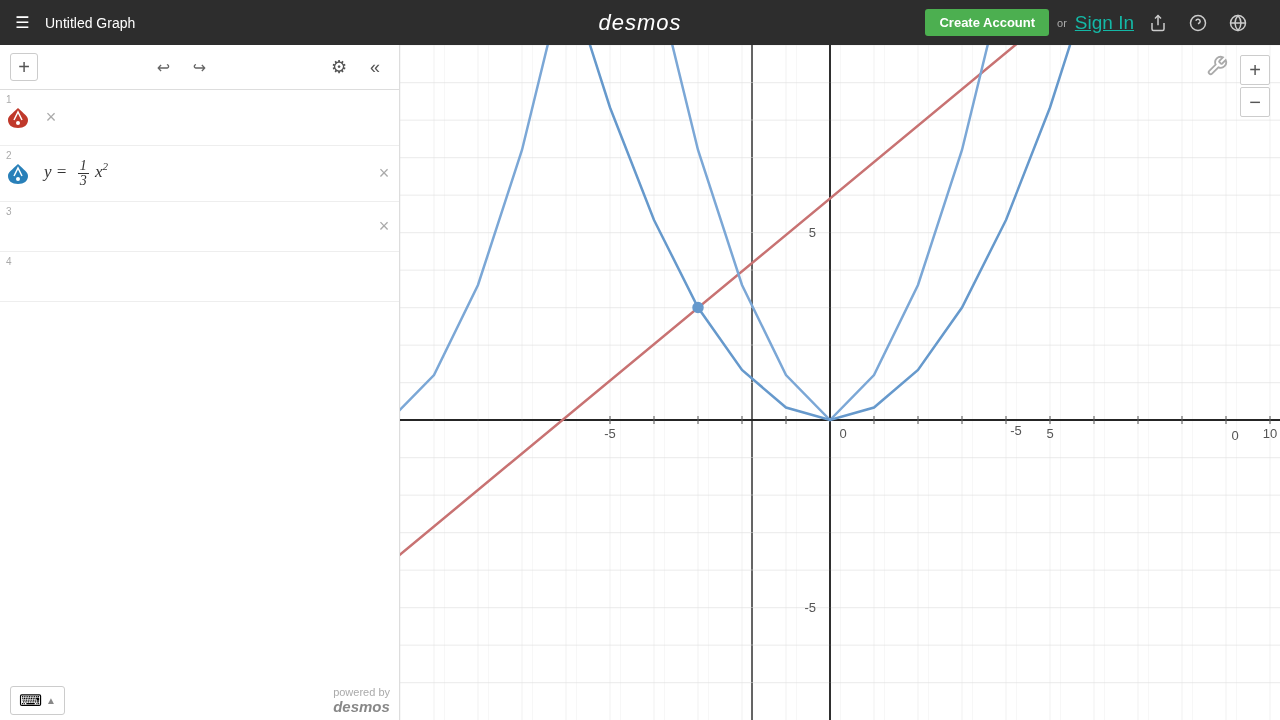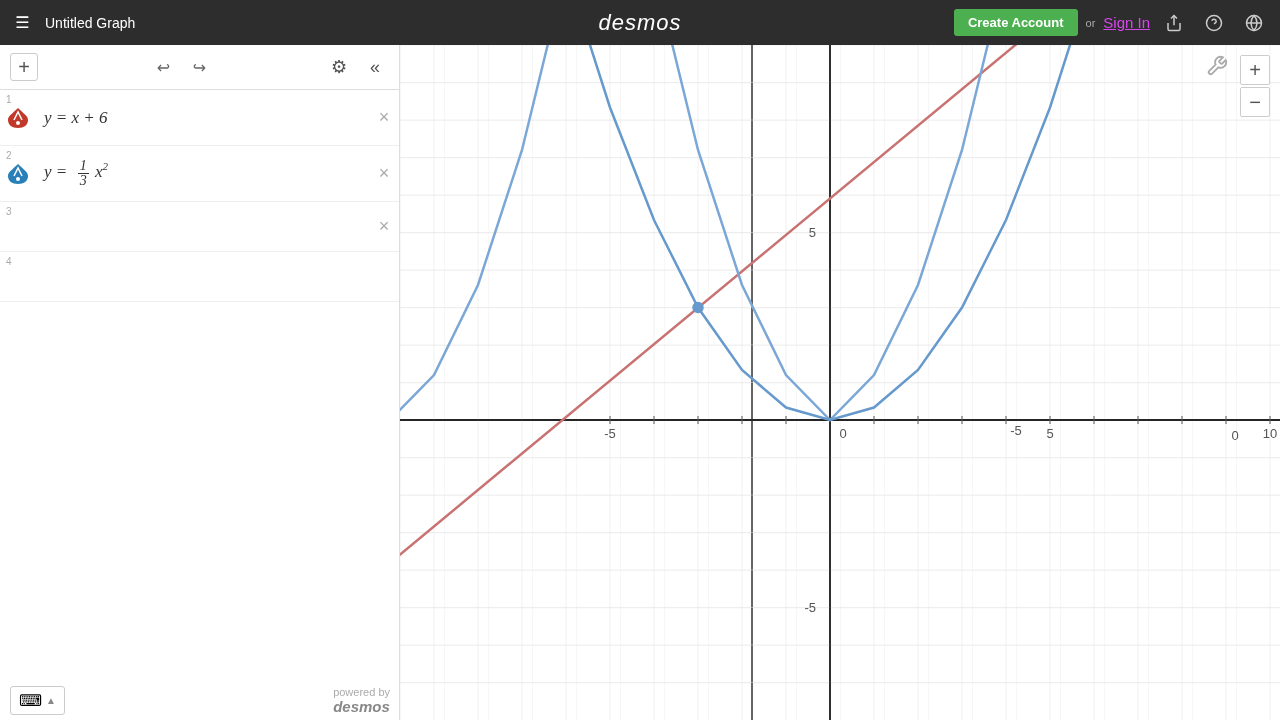--- a/index.html
+++ b/index.html
@@ -15,29 +15,29 @@
       cursor: pointer; color: #fff;
     }
     #app-title {
       color: #fff; font-size: 14px; font-weight: normal; 
     }
     #desmos-logo {
       position: absolute; left: 50%; transform: translateX(-50%);
       color: #fff; font-size: 22px; font-style: italic; letter-spacing: 1px;
     }
     #header-right {
-      position: absolute; right: 10px; display: flex; align-items: center; gap: 8px;
+      position: absolute; right: 26px; display: flex; align-items: center; gap: 8px;
     }
     #create-account-btn {
       background: #4CAF50; color: #fff; border: none; padding: 6px 14px;
       border-radius: 3px; font-size: 13px; cursor: pointer; font-weight: bold;
     }
     #or-text { color: #aaa; font-size: 11px; }
     #sign-in-btn {
-      color: #d946ef; background: transparent; border: none; font-size: 15px;
+      color: #14b8a6; background: transparent; border: none; font-size: 19px;
       cursor: pointer; text-decoration: underline;
     }
     .header-icon-btn {
       width: 32px; height: 32px; display: flex; align-items: center; justify-content: center;
       color: #ccc; cursor: pointer; font-size: 18px;
     }
 
     
     #left-panel {
       position: absolute; top: 45px; left: 0; width: 400px; height: 675px;
@@ -190,23 +190,20 @@
   </div>
 
   <div class="expr-row">
     <span class="expr-num">1</span>
     <div class="expr-icon">
       <svg viewBox="0 0 24 24">
         <path d="M12 2 C6 8, 2 10, 2 14 C2 19, 6 22, 12 22 C18 22, 22 19, 22 14 C22 10, 18 8, 12 2Z" fill="#c0392b" stroke="none"></path>
         <path d="M8 14 L12 6 L16 14" stroke="white" stroke-width="1.5" fill="none"></path>
         <circle cx="12" cy="17" r="2" fill="white"></circle>
       </svg>
-    </div>
-    <div class="expr-content">
-      <span class="math-expr"><i>y</i> = <i>x</i> + 6</span>
     </div>
     <div class="expr-close">×</div>
   </div>
 
   <div class="expr-row">
     <span class="expr-num">2</span>
     <div class="expr-icon">
       <svg viewBox="0 0 24 24">
         <path d="M12 2 C6 8, 2 10, 2 14 C2 19, 6 22, 12 22 C18 22, 22 19, 22 14 C22 10, 18 8, 12 2Z" fill="#2980b9" stroke="none"></path>
         <path d="M8 14 L12 6 L16 14" stroke="white" stroke-width="1.5" fill="none"></path>

